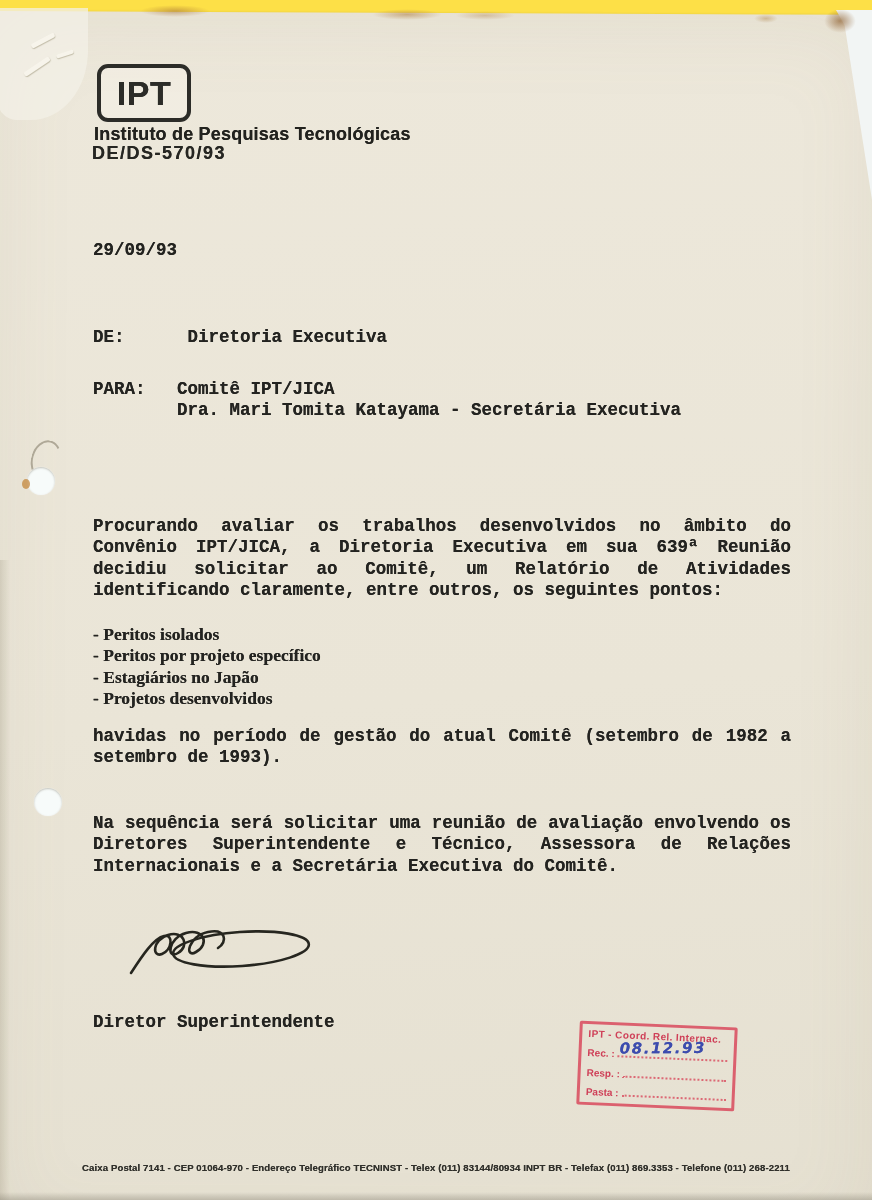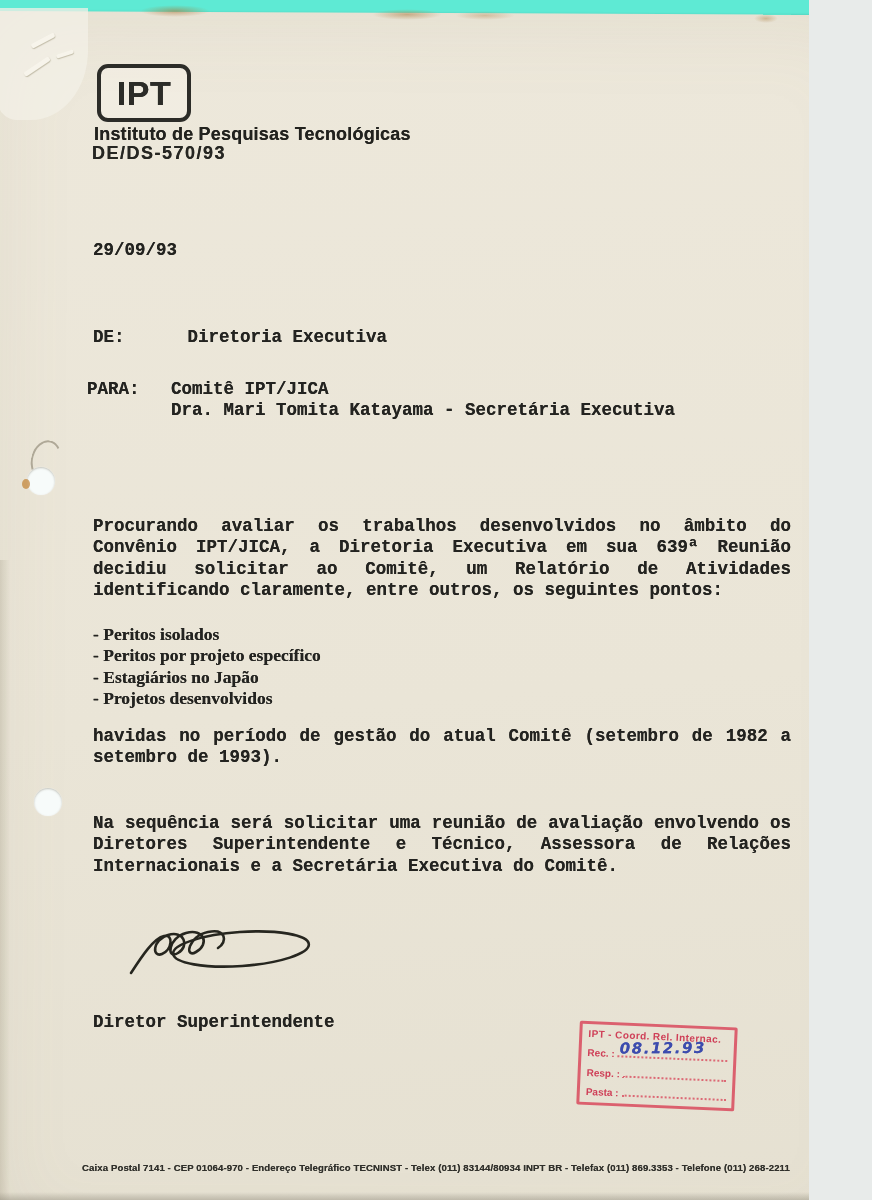--- a/index.html
+++ b/index.html
@@ -1,18 +1,18 @@
 <!DOCTYPE html>
 <html><head>
 <meta charset="utf-8">
 <style>
   html,body { margin:0; padding:0; background:#e8ebea; }
   .stage {
-    position:relative; width:781px; height:1200px; overflow:hidden;
-    background:#5eead4; font-family:"Liberation Sans", sans-serif;padding-left:28px;
+    position:relative; width:872px; height:1200px; overflow:hidden;
+    background:#fde047; font-family:"Liberation Sans", sans-serif;
   }
   
   .paper {
     position:absolute; left:-12px; top:11px; width:896px; height:1240px;
     background:linear-gradient(175deg,#ede8db 0%,#eae5d7 55%,#e5e0d1 100%);
     transform:rotate(0.25deg); transform-origin:0 0;
     box-shadow: inset 0 0 90px rgba(150,135,95,.12), 0 1px 3px rgba(0,0,0,.25);
   }
   .corner-cut {
     position:absolute; left:836px; top:10px; width:36px; height:190px;
@@ -79,21 +79,21 @@
     font-weight:bold; font-size:17.5px; line-height:21.4px; color:#232320;
     text-shadow:0 0 .5px rgba(35,35,32,.85); white-space:pre;
   }
   .jpara { width:698px; }
   .jpara .line { white-space:normal; }
   .jpara .line.just { text-align:justify; text-align-last:justify; }
   .pre-lines .line { white-space:pre; }
 
   .pos-date  { left:93px; top:240px; }
   .pos-from  { left:93px; top:327px; }
-  .pos-to    { left:87px; top:379px; }
+  .pos-to    { left:93px; top:379px; }
   .pos-p1    { left:93px; top:516px; }
   .pos-list  { left:93px; top:624px;font-family:Liberation Serif, serif; }
   .pos-p2    { left:93px; top:726px; }
   .pos-p3    { left:93px; top:813px; }
   .pos-sig   { left:128px; top:926px; width:185px; height:52px; }
   .pos-name  { left:93px; top:969px; }
 
   
   .stamp {
     left:578px; top:1024px; width:158px; height:84px; box-sizing:border-box;

